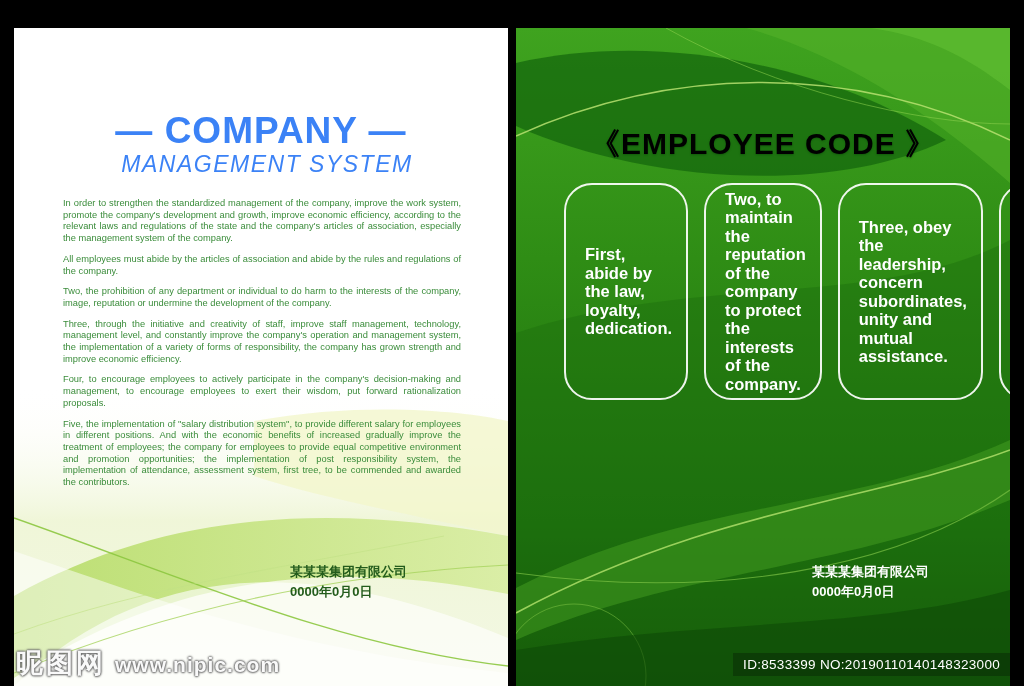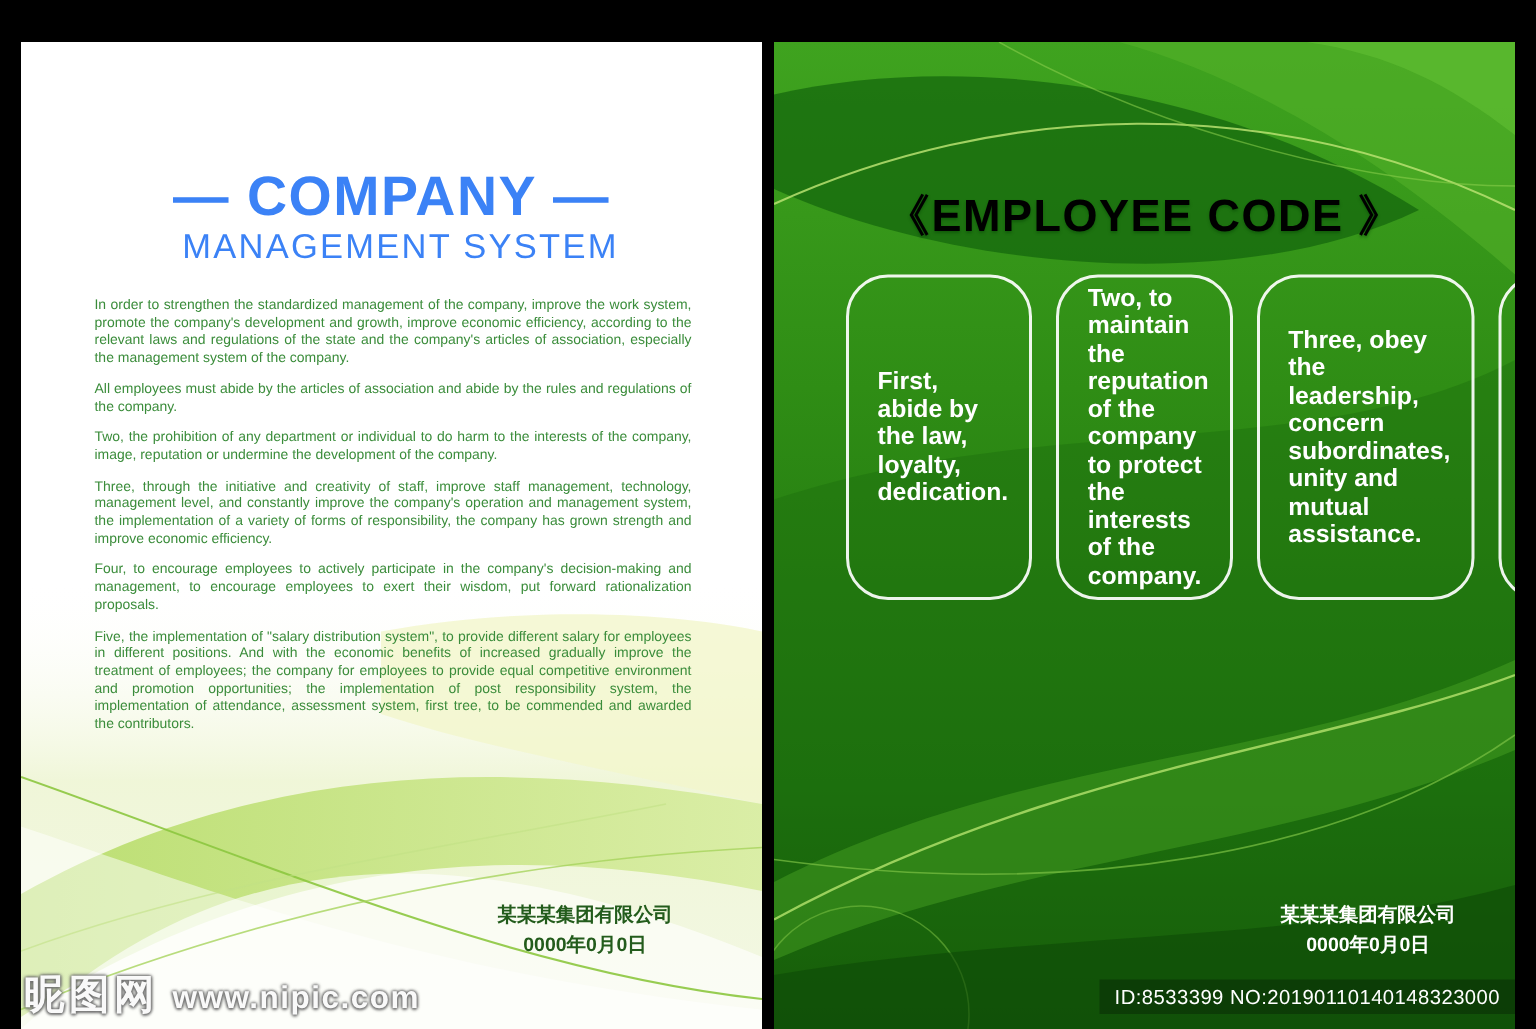--- a/index.html
+++ b/index.html
@@ -25,32 +25,32 @@
   .left-title-block {
     position:absolute; top:84px; left:0; width:100%;
     text-align:center; color:#3b82f6; z-index:3;
   }
   .left-title {
     font-size:37px; font-weight:bold; letter-spacing:1px;
     margin:0; line-height:1;
   }
   .left-subtitle {
     font-size:23px; font-weight:400; letter-spacing:1.5px;
-    margin:3px 0 0 12px; line-height:1.1;
+    margin:3px 0 0 12px; line-height:1.1;font-style:italic;
   }
   .left-paragraphs {
     position:absolute; top:170px; left:49px; width:402px; z-index:3;
   }
   .left-paragraphs p {
     font-size:9.3px; color:#3a8c3a; text-align:justify;
     line-height:1.26; margin:0 4px 9px 0;
   }
   .sign-block {
-    position:absolute; top:534px; width:200px; text-align:center;
-    font-size:13px; font-weight:bold; line-height:1.55; z-index:4;margin-top:38px;
+    position:absolute; top:534px; width:200px; 
+    font-size:13px; font-weight:bold; line-height:1.55; z-index:4;
   }
   .sign-left { left:276px; color:#235c1c; }
   .sign-right { left:296px; color:#ffffff; }
 
   
   .right-title {
     position:absolute; top:96px; left:0; width:100%;
     text-align:center; color:#000000; font-size:30px; font-weight:bold;
     letter-spacing:1px; margin:0; z-index:3;
     text-shadow:0 1px 2px rgba(0,60,0,.4);

